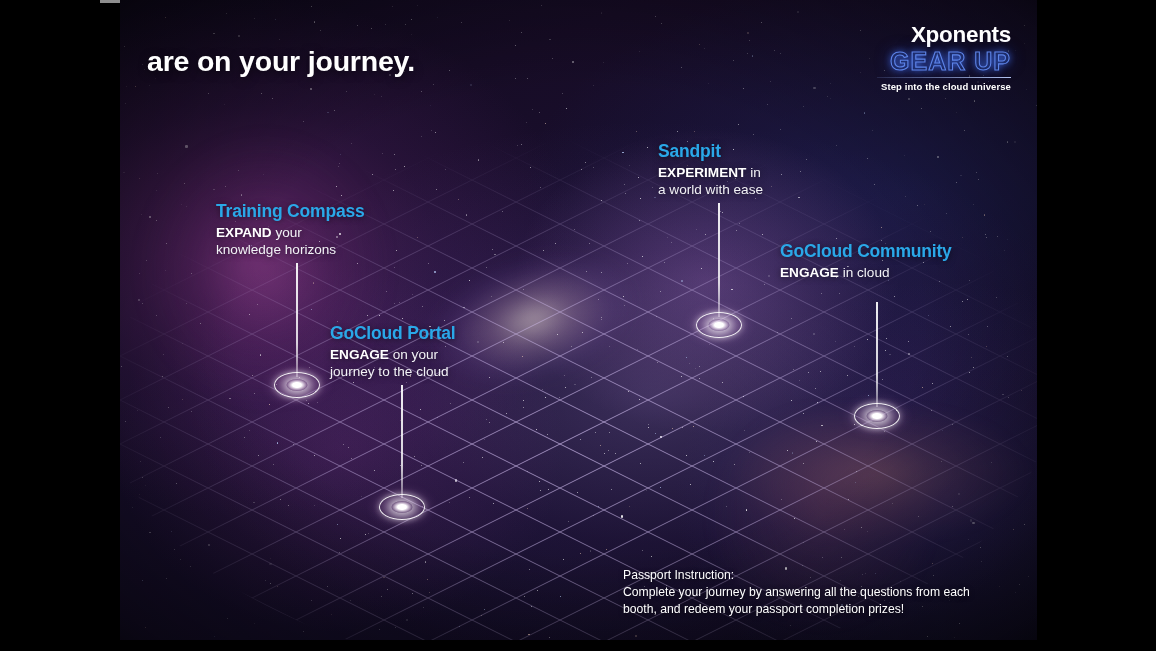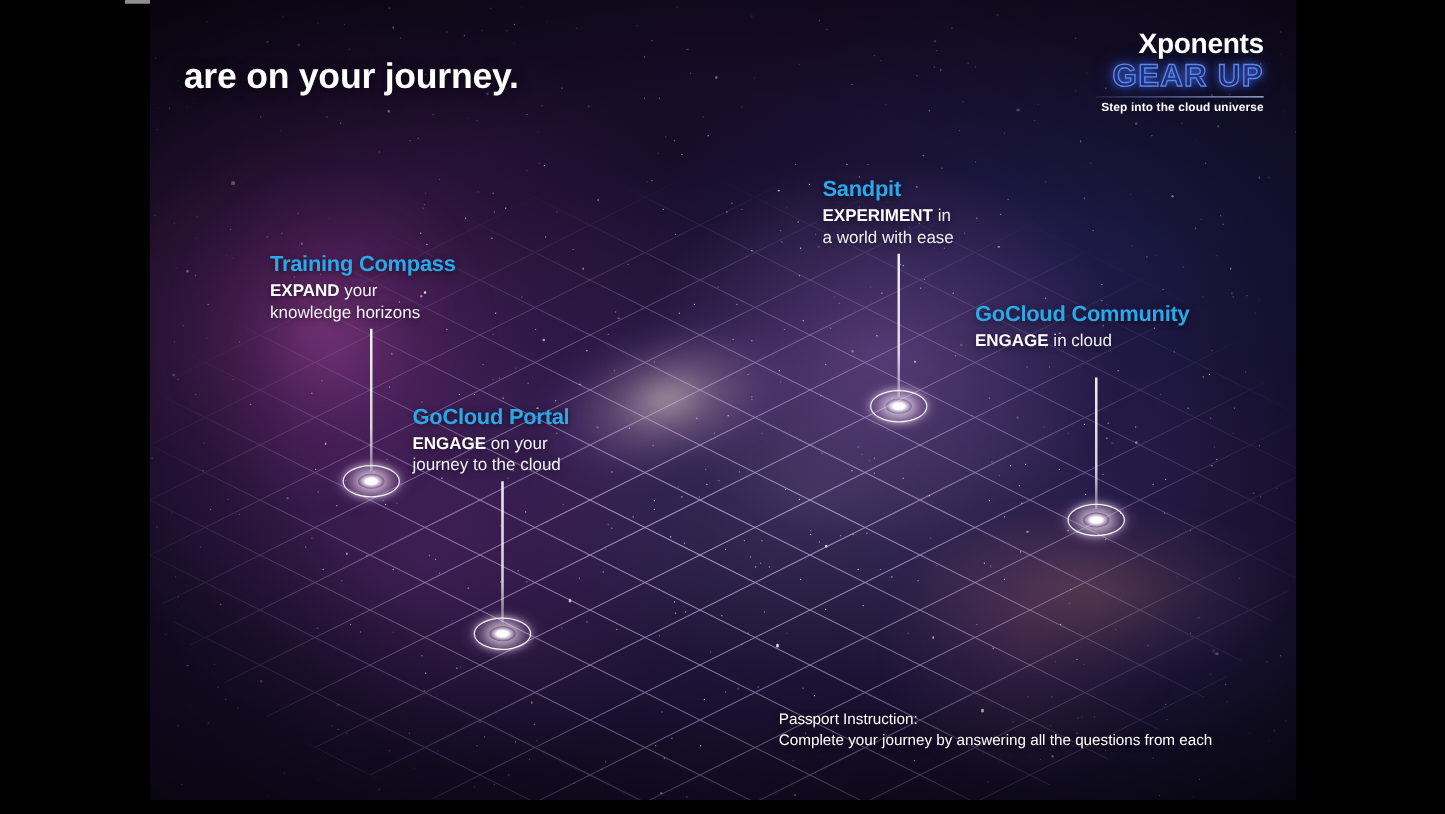--- a/index.html
+++ b/index.html
@@ -1034,16 +1034,17 @@
     <div class="connector" style="left:756px; top:302px; height:105px;"></div>
     <div class="beacon" style="left:757px; top:416px;">
       <div class="beacon-halo"></div>
       <div class="beacon-ring"></div>
       <div class="beacon-core"></div>
     </div>
 
     <div id="passport">
       <span class="pp-line">Passport Instruction:</span>
       <span class="pp-line">Complete your journey by answering all the questions from each</span>
+      <span class="pp-line">booth, and redeem your passport completion prizes!</span>
     </div>
 
   </div>
 </div>
 
 </body></html>

